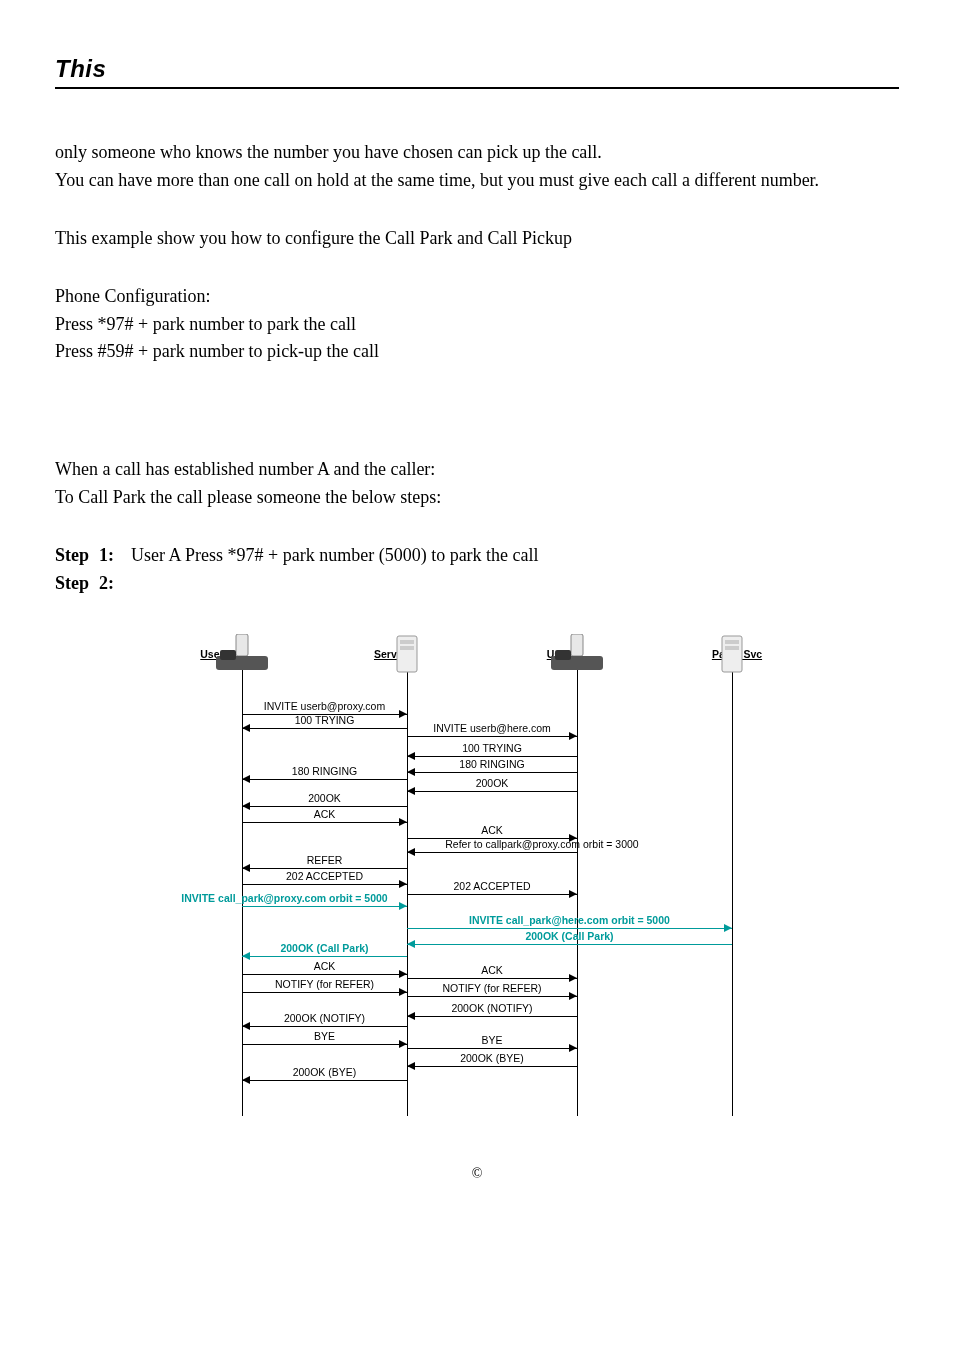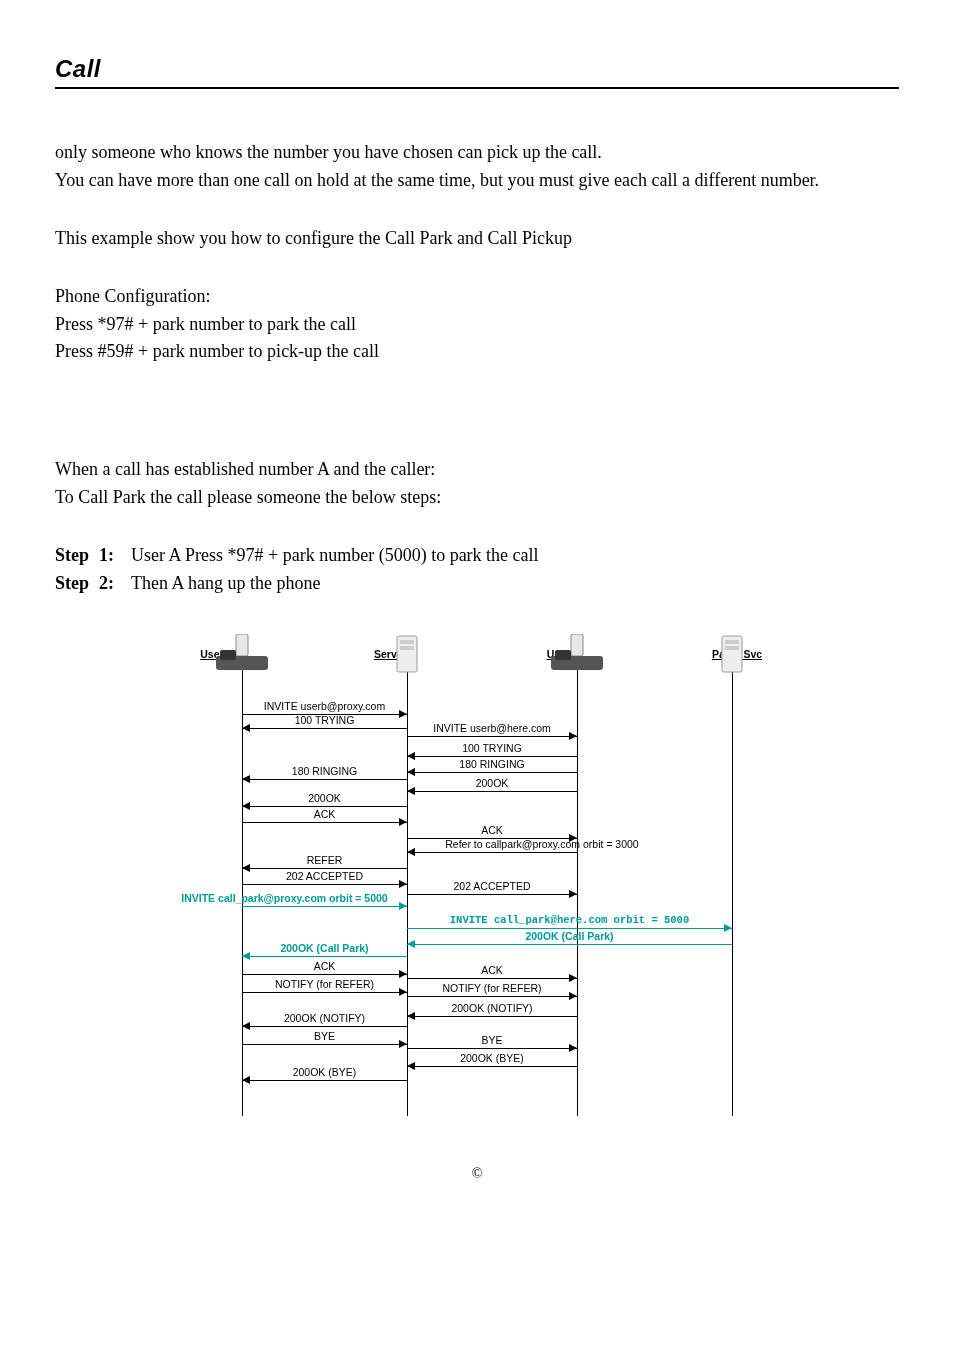--- a/index.html
+++ b/index.html
@@ -116,21 +116,21 @@
   .footer {
     text-align: center;
     font-size: 14px;
     margin-top: 50px;
   }
 </style>
 </head>
 <body>
 
 <div class="page">
-  <div class="logo">Call</div>
+  <div class="logo">This</div>
   <hr class="logo-rule">
 
   <div class="body-text">only someone who knows the number you have chosen can pick up the call.</div>
   <div class="body-text">You can have more than one call on hold at the same time, but you must give each call a different number.</div>
   <div class="para-gap"></div>
   <div class="body-text">This example show you how to configure the Call Park and Call Pickup</div>
   <div class="para-gap"></div>
   <div class="body-text">Phone Configuration:</div>
   <div class="body-text">Press *97# + park number to park the call</div>
   <div class="body-text">Press #59# + park number to pick-up the call</div>
@@ -141,21 +141,20 @@
   <div class="para-gap"></div>
 
   <div class="step-row">
     <span class="step-label">Step</span>
     <span class="step-num">1:</span>
     <span>User A Press *97# + park number (5000) to park the call</span>
   </div>
   <div class="step-row">
     <span class="step-label">Step</span>
     <span class="step-num">2:</span>
-    <span>Then A hang up the phone</span>
   </div>
 
   <div class="diagram-wrap">
     <div class="diagram-header">
       <span class="col-a">User A</span>
       <span class="col-srv">Server</span>
       <span class="col-b">User B</span>
       <span class="col-p">Park / Svc</span>
     </div>
     <div class="diagram-body" id="diagram-body">
@@ -253,21 +252,21 @@
           <div class="label blue-txt" style="left: 107.5px; top: -13px;">INVITE call_park@proxy.com orbit = 5000</div>
           <div class="arrow blue" style="left: 65px; width: 165px;"></div>
           <div class="head right blue" style="top: -4px; left: 222px;"></div>
         </div>
         <div class="msg" style="top: 228px;">
           <div class="label" style="left: 315px; top: -13px;">202 ACCEPTED</div>
           <div class="arrow" style="left: 230px; width: 170px;"></div>
           <div class="head right" style="top: -4px; left: 392px;"></div>
         </div>
         <div class="msg" style="top: 262px;">
-          <div class="label blue-txt" style="left: 392.5px; top: -13px; font-family: Liberation Mono, monospace;">INVITE call_park@here.com orbit = 5000</div>
+          <div class="label blue-txt" style="left: 392.5px; top: -13px;">INVITE call_park@here.com orbit = 5000</div>
           <div class="arrow blue" style="left: 230px; width: 325px;"></div>
           <div class="head right blue" style="top: -4px; left: 547px;"></div>
         </div>
         <div class="msg" style="top: 278px;">
           <div class="label blue-txt" style="left: 392.5px; top: -13px;">200OK (Call Park)</div>
           <div class="arrow blue" style="left: 230px; width: 325px;"></div>
           <div class="head left blue" style="top: -4px; left: 230px;"></div>
         </div>
         <div class="msg" style="top: 290px;">
           <div class="label blue-txt" style="left: 147.5px; top: -13px;">200OK (Call Park)</div>

